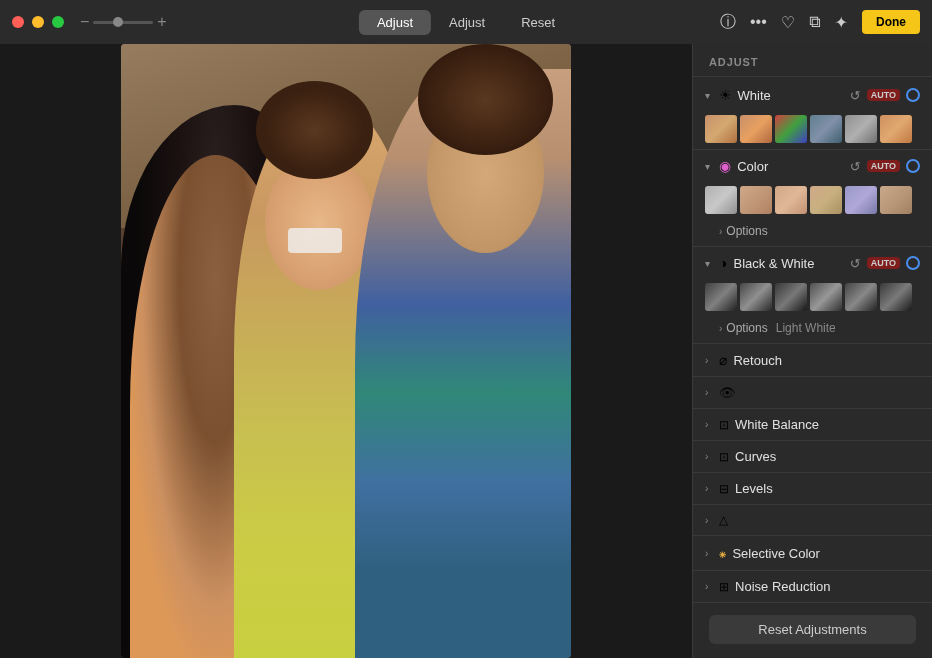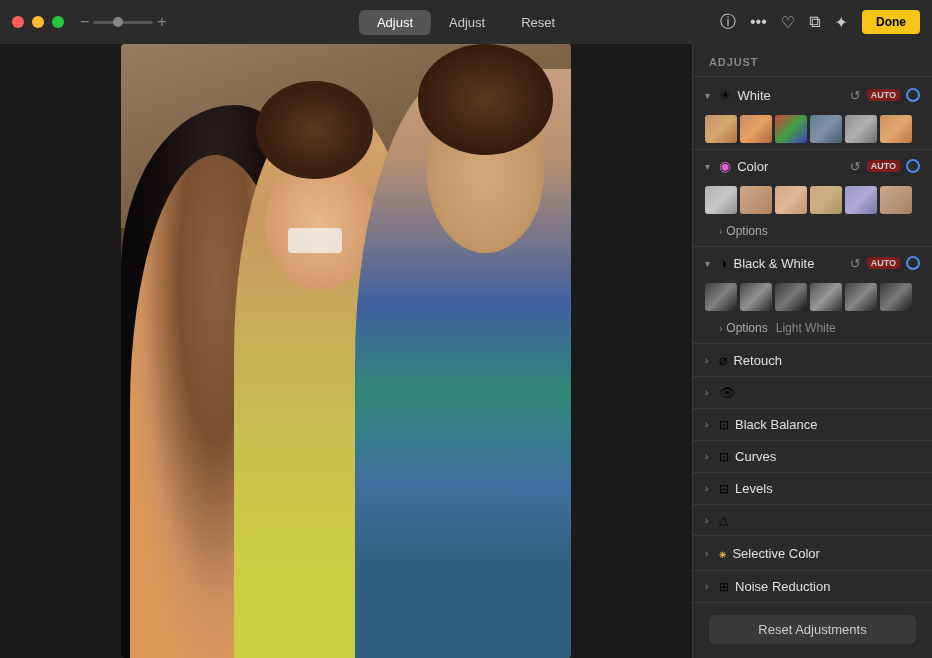--- a/index.html
+++ b/index.html
@@ -440,21 +440,21 @@
         <div class="adj-header">
           <span class="adj-chevron">›</span>
           <span class="adj-icon" style="font-size:13px;">👁</span>
         </div>
       </div>
 
       <div class="adj-section adj-section-collapsed">
         <div class="adj-header">
           <span class="adj-chevron">›</span>
           <span class="adj-icon" style="font-size:12px;">⊡</span>
-          <span class="adj-label">Black Balance</span>
+          <span class="adj-label">White Balance</span>
         </div>
       </div>
 
       <div class="adj-section adj-section-collapsed">
         <div class="adj-header">
           <span class="adj-chevron">›</span>
           <span class="adj-icon" style="font-size:12px;">⊡</span>
           <span class="adj-label">Curves</span>
         </div>
       </div>

